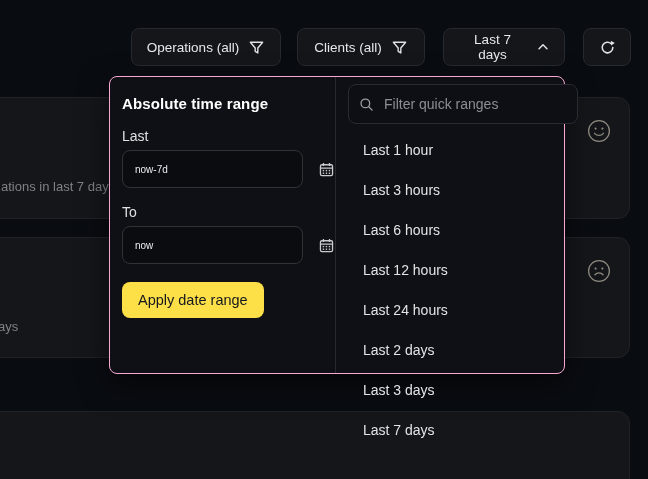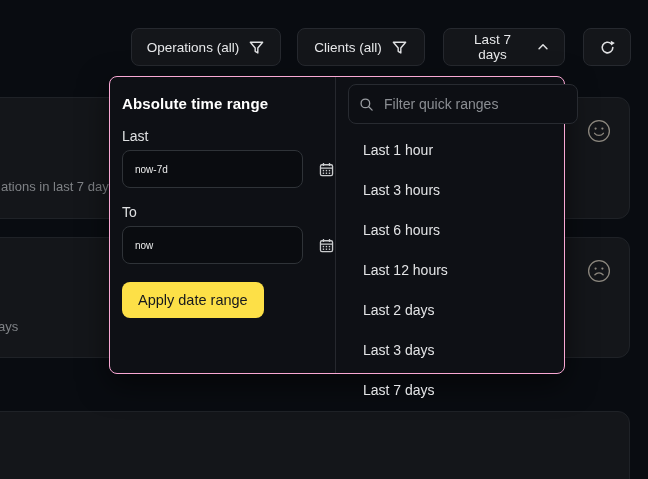--- a/index.html
+++ b/index.html
@@ -184,20 +184,21 @@
           <line x1="10.4" y1="10.4" x2="14" y2="14"></line>
         </svg>
         <input type="text" placeholder="Filter quick ranges" style="">
       </div>
 
       <div class="quick-list">
         <div class="quick-item">Last 1 hour</div>
         <div class="quick-item">Last 3 hours</div>
         <div class="quick-item">Last 6 hours</div>
         <div class="quick-item">Last 12 hours</div>
+        <div class="quick-item">Last 24 hours</div>
         <div class="quick-item">Last 2 days</div>
         <div class="quick-item">Last 3 days</div>
         <div class="quick-item">Last 7 days</div>
       </div>
     </div>
 
   </div>
 </div>
 
 </body></html>

